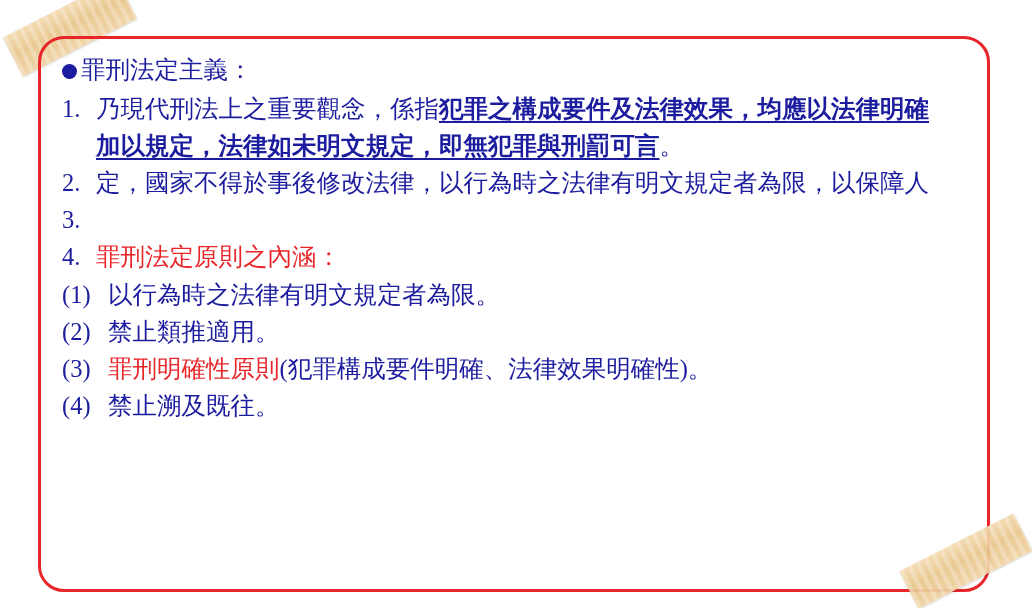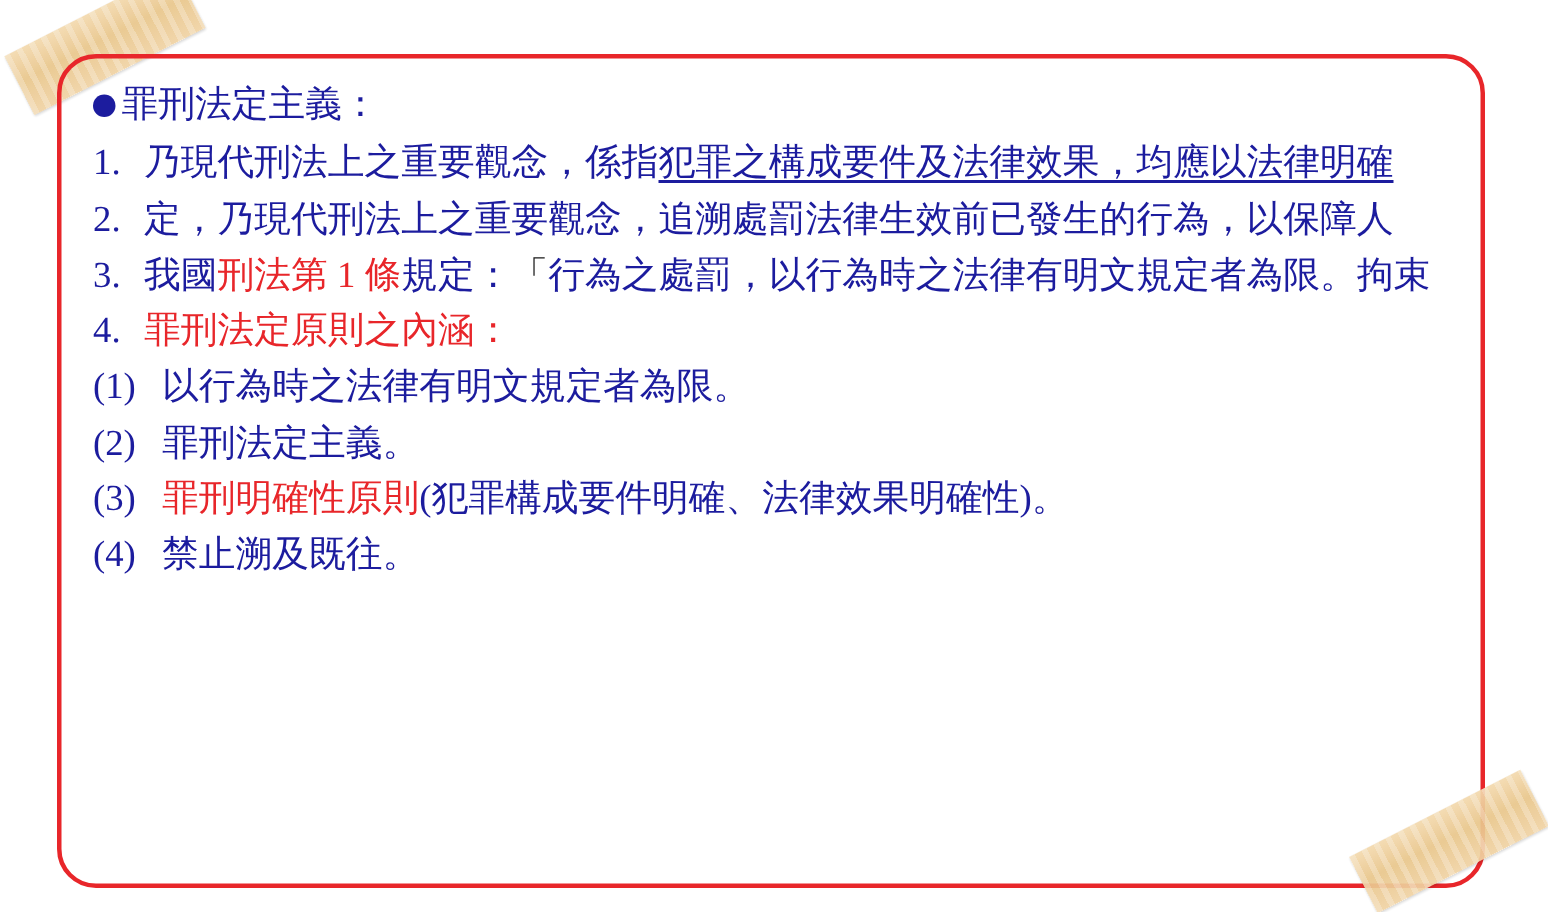--- a/index.html
+++ b/index.html
@@ -112,20 +112,21 @@
     font-family: "Liberation Serif", serif;
   }
   .num-paren {
     flex: 0 0 46px;
     font-family: "Liberation Serif", serif;
   }
 
   .u {
     text-decoration: underline;
     text-underline-offset: 4px;
+    font-weight: bold;
   }
   .red {
     color: #e8262a;
   }
   .blk {
     color: #141414;
   }
   .indent-hang {
     display: block;
   }
@@ -145,50 +146,50 @@
 
     <div class="line heading">
       <span class="marker"><span class="bullet-dot"></span></span>
       <span class="body">罪刑法定主義：</span>
     </div>
 
     <div class="line">
       <span class="num">1.</span>
       <span class="body">
         <span class="indent-hang"><span>乃現代刑法上之重要觀念，係指</span><span class="u">犯罪之構成要件及法律效果，均應以法律明確</span></span>
+        <span class="indent-hang"><span class="u">加以規定，法律如未明文規定，即無犯罪與刑罰可言</span><span>。</span></span>
       </span>
     </div>
 
     <div class="line">
       <span class="num">2.</span>
       <span class="body">
-        <span class="indent-hang">定，乃現代刑法上之重要觀念，追溯處罰法律生效前已發生的行為，以保障人</span>
+        <span class="indent-hang">定，國家不得於事後修改法律，以行為時之法律有明文規定者為限，以保障人</span>
       </span>
     </div>
 
     <div class="line">
       <span class="num">3.</span>
       <span class="body">
-        <span class="indent-hang"><span>我國</span><span class="red">刑法第 1 條</span><span>規定：</span><span class="blk">「</span><span>行為之處罰，以行為時之法律有明文規定者為限。拘束</span></span>
       </span>
     </div>
 
     <div class="line">
       <span class="num">4.</span>
       <span class="body red">罪刑法定原則之內涵：</span>
     </div>
 
     <div class="line">
       <span class="num-paren">(1)</span>
       <span class="body">以行為時之法律有明文規定者為限。</span>
     </div>
 
     <div class="line">
       <span class="num-paren">(2)</span>
-      <span class="body">罪刑法定主義。</span>
+      <span class="body">禁止類推適用。</span>
     </div>
 
     <div class="line">
       <span class="num-paren">(3)</span>
       <span class="body"><span class="red">罪刑明確性原則</span><span>(犯罪構成要件明確、法律效果明確性)。</span></span>
     </div>
 
     <div class="line">
       <span class="num-paren">(4)</span>
       <span class="body">禁止溯及既往。</span>

